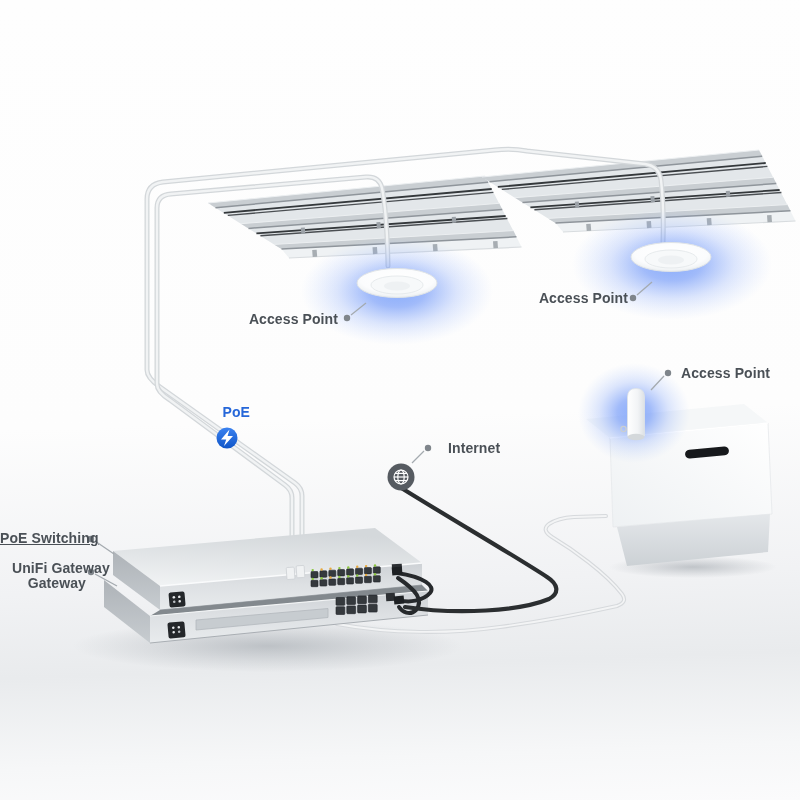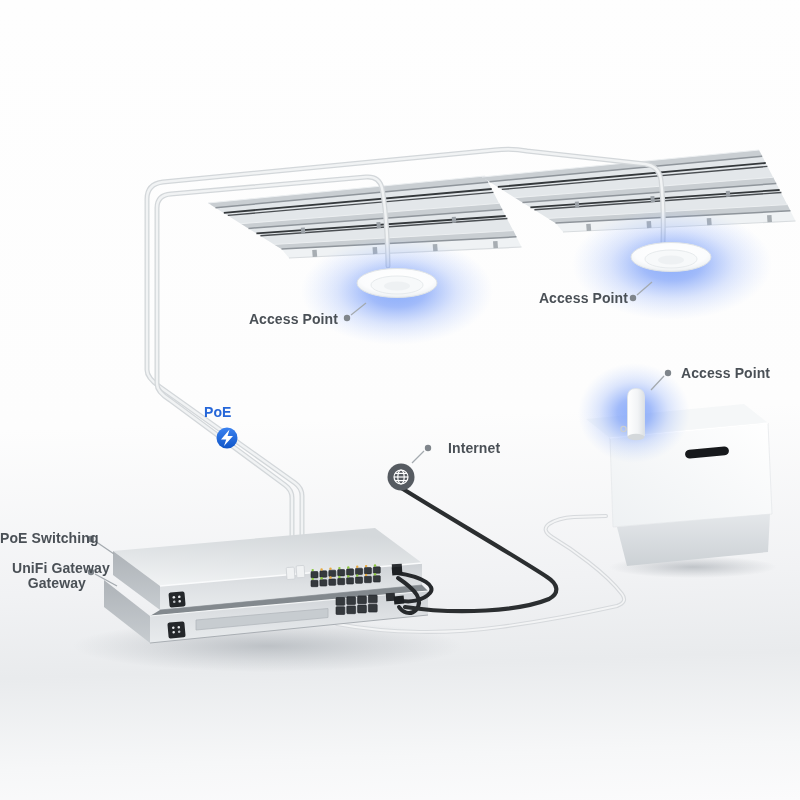--- a/index.html
+++ b/index.html
@@ -8,27 +8,27 @@
     background:linear-gradient(178deg,#fefefe 0%,#fdfdfd 52%,#f1f2f4 72%,#e9ebed 82%,#f6f7f8 93%,#fbfbfc 100%);
     font-family:"Liberation Sans",sans-serif;
   }
   #scene{position:absolute;left:0;top:0;width:800px;height:800px;}
   .lbl{
     position:absolute;
     font:700 14px/15px "Liberation Sans",sans-serif;
     color:#4a5056;letter-spacing:.1px;white-space:nowrap;
   }
   .lbl.right{text-align:right;}
-  .lbl.center{text-align:left;}
+  .lbl.center{text-align:right;}
   #lbl-ap1{left:198px;top:312px;width:140px;}
   #lbl-ap2{left:488px;top:291px;width:140px;}
   #lbl-ap3{left:681px;top:366px;}
   #lbl-internet{left:448px;top:441px;}
   #lbl-poe{left:204px;top:405px;width:46px;color:#2667d9;}
-  #lbl-poesw{left:0px;top:531px;width:86px;}
+  #lbl-poesw{left:0px;top:531px;width:86px;text-decoration:underline;}
   #lbl-gw{left:0px;top:561px;width:86px;}
   #lbl-gw span{display:block;margin-left:12px;}
 </style>
 </head>
 <body>
 <div id="stage">
 
 <svg id="scene" viewBox="0 0 800 800" xmlns="http://www.w3.org/2000/svg">
   <defs>
     <radialGradient id="glowGrad" cx="50%" cy="50%" r="50%">

